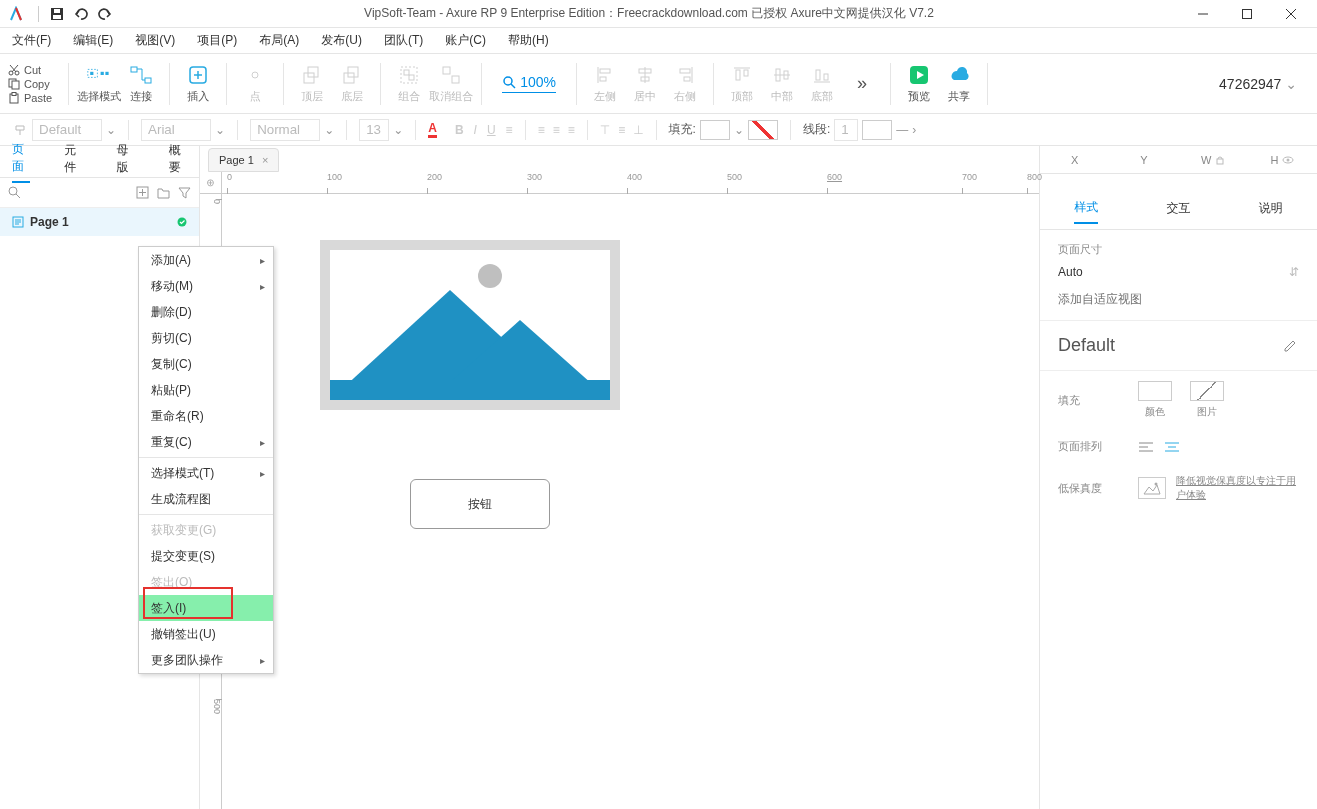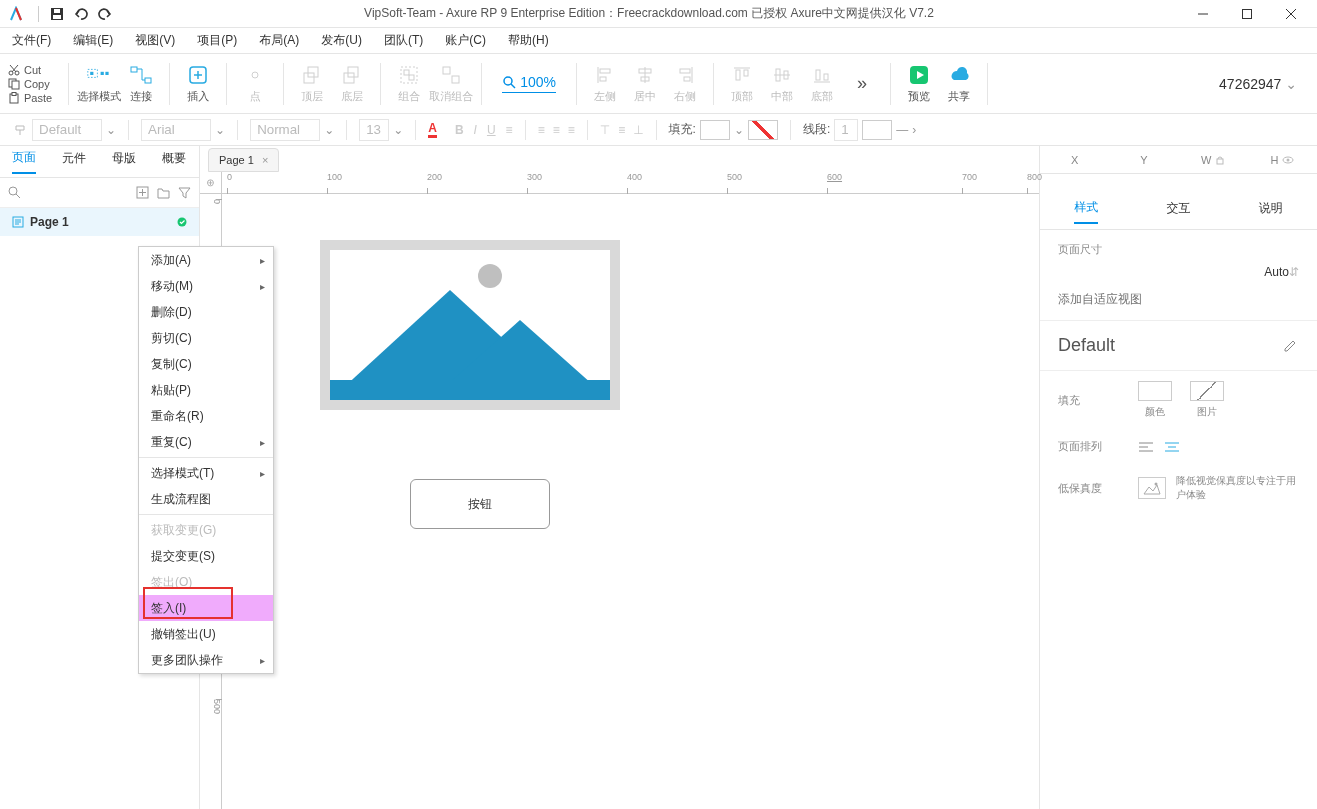--- a/index.html
+++ b/index.html
@@ -27,21 +27,21 @@
 .toolbar .account { font-size: 14px; color: #333; margin-right: 12px; }
 
 .formatbar { height: 32px; display: flex; align-items: center; border-bottom: 1px solid #e5e5e5; padding: 0 8px; gap: 6px; font-size: 12px; color: #999; }
 .formatbar .fb-sep { width: 1px; height: 20px; background: #e5e5e5; }
 .formatbar .fb-box { display: flex; align-items: center; gap: 4px; padding: 0 6px; }
 .formatbar .fb-input { width: 70px; height: 22px; border: 1px solid #e5e5e5; padding: 0 6px; color: #bbb; background: #fff; }
 
 .main { display: flex; height: 663px; }
 
 .left-panel { width: 200px; border-right: 1px solid #e5e5e5; display: flex; flex-direction: column; }
-.left-tabs { height: 32px; display: flex; align-items: center; padding: 0 12px; gap: 26px; border-bottom: 1px solid #e5e5e5; }
+.left-tabs { height: 32px; display: flex; align-items: center; padding: 0 12px; gap: 34px; border-bottom: 1px solid #e5e5e5; }
 .left-tabs .ltab { cursor: pointer; padding-bottom: 6px; }
 .left-tabs .ltab.active { color: #008fe6; border-bottom: 2px solid #008fe6; }
 .left-search { height: 30px; display: flex; align-items: center; padding: 0 8px; gap: 8px; border-bottom: 1px solid #eee; }
 .left-tree { flex: 1; }
 .tree-row { height: 28px; display: flex; align-items: center; padding: 0 12px; gap: 6px; background: #eaf6fd; cursor: pointer; font-weight: bold; }
 
 .canvas-area { flex: 1; position: relative; display: flex; flex-direction: column; }
 .tab-strip { height: 26px; display: flex; align-items: flex-end; padding-left: 8px; background: #fff; }
 .page-tab { height: 24px; display: flex; align-items: center; gap: 8px; padding: 0 10px; border: 1px solid #ddd; border-top-left-radius: 4px; border-top-right-radius: 4px; background: #f5f5f5; font-size: 11px; }
 .page-tab .x { cursor: pointer; color: #999; }
@@ -59,34 +59,34 @@
 .img-widget .sun { position: absolute; left: 148px; top: 14px; width: 24px; height: 24px; background: #bfbfbf; border-radius: 50%; }
 .img-widget .mtn1 { position: absolute; left: 0; bottom: 0; width: 0; height: 0; border-left: 120px solid transparent; border-right: 120px solid transparent; border-bottom: 110px solid #1f91c3; }
 .img-widget .mtn2 { position: absolute; right: 0; bottom: 0; width: 0; height: 0; border-left: 90px solid transparent; border-right: 90px solid transparent; border-bottom: 80px solid #1f91c3; }
 .img-widget .fill { position: absolute; left: 0; right: 0; bottom: 0; height: 20px; background: #1f91c3; }
 
 .btn-widget { position: absolute; left: 188px; top: 285px; width: 140px; height: 50px; border: 1px solid #999; border-radius: 6px; display: flex; align-items: center; justify-content: center; cursor: pointer; }
 
 .ctx-menu { position: absolute; left: 138px; top: 246px; width: 136px; background: #fff; border: 1px solid #ccc; box-shadow: 2px 2px 4px rgba(0,0,0,0.15); z-index: 100; }
 .ctx-menu .mi { height: 26px; display: flex; align-items: center; padding: 0 12px; cursor: pointer; position: relative; }
 .ctx-menu .mi.disabled { color: #bbb; cursor: default; }
-.ctx-menu .mi.highlight { background: #f0abfc; }
+.ctx-menu .mi.highlight { background: #86efac; }
 .ctx-menu .mi .arrow { position: absolute; right: 8px; color: #666; font-size: 10px; }
 .ctx-menu .divider { height: 1px; background: #e5e5e5; margin: 2px 0; }
 .ctx-menu .red-box { position: absolute; border: 2px solid #e5322e; pointer-events: none; }
 
 .right-panel { width: 278px; border-left: 1px solid #e5e5e5; display: flex; flex-direction: column; }
 .inspect-bar { height: 28px; display: flex; align-items: center; border-bottom: 1px solid #e5e5e5; font-size: 11px; color: #888; }
 .inspect-bar .cell { flex: 1; display: flex; align-items: center; justify-content: center; gap: 4px; }
 .r-tabs { height: 36px; display: flex; align-items: center; justify-content: space-around; border-bottom: 1px solid #e5e5e5; margin-top: 20px; }
 .r-tabs .rtab { cursor: pointer; padding-bottom: 6px; }
 .r-tabs .rtab.active { color: #008fe6; border-bottom: 2px solid #008fe6; }
 .r-section { padding: 12px 18px; border-bottom: 1px solid #eee; }
 .r-section .label { color: #888; font-size: 11px; margin-bottom: 8px; }
-.r-section .value-row { display: flex; align-items: center; justify-content: flex-end; }
+.r-section .value-row { display: flex; align-items: center; justify-content: space-between; }
 .r-section .link { color: #737373; cursor: pointer; }
 .default-hdr { padding: 14px 18px; font-size: 18px; color: #555; border-bottom: 1px solid #eee; display: flex; justify-content: space-between; align-items: center; }
 .prop-row { display: flex; align-items: center; padding: 10px 18px; gap: 20px; font-size: 11px; color: #888; }
 .prop-row .plabel { width: 60px; }
 .mini-box { width: 30px; height: 20px; border: 1px solid #ccc; }
 .icon-align { display:flex; gap:10px; }
 .icon-align svg { cursor: pointer; }
 
 svg { display: block; }
 </style>
@@ -576,21 +576,21 @@
     </div>
     <div class="prop-row">
       <div class="plabel">低保真度</div>
       <div style="display:flex;gap:10px;align-items:center;">
         <div style="width:28px;height:22px;border:1px solid #ccc;display:flex;align-items:center;justify-content:center;">
           <svg width="18" height="14">
               <path d="M1 13 l5 -7 l4 4 l4 -6 l3 9 z" stroke="#aaa" fill="none"></path>
               <circle cx="13" cy="3" r="1.5" fill="#aaa"></circle>
             </svg>
         </div>
-        <div style="font-size:10px;color:#888;width:120px;">降低视觉保真度以专注于用户体验</div>
+        <div style="font-size:10px;color:#888;width:120px;text-decoration:underline;">降低视觉保真度以专注于用户体验</div>
       </div>
     </div>
   </div>
 
 </div>
 
 <div class="ctx-menu">
   <div class="mi">
       <span>添加(A)</span>
       <span class="arrow">▸</span>

